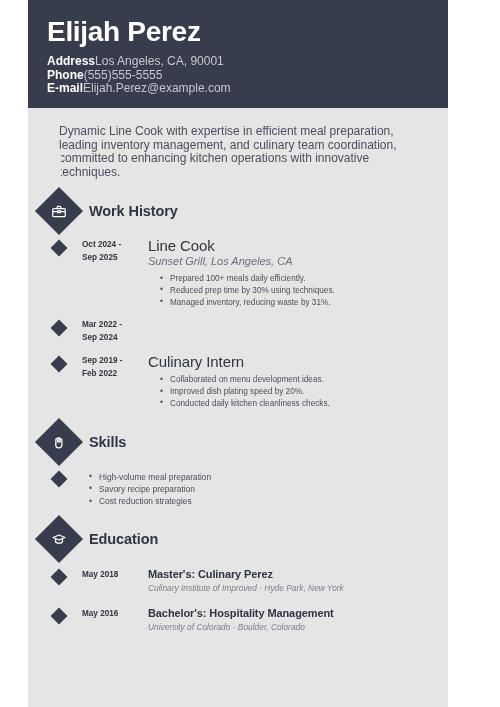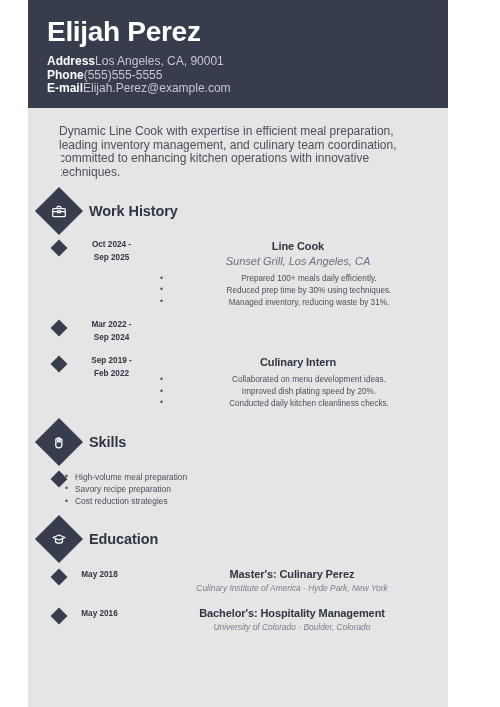--- a/index.html
+++ b/index.html
@@ -84,42 +84,41 @@
     margin-left: 13px;
     letter-spacing: -0.1px;
   }
 
   
   .entry {
     display: flex;
     position: relative;
     padding-left: 24px;
     margin-top: 11px;
-    text-align: center;
   }
   .entry-dot {
     position: absolute;
     left: 25px; top: 3px;
     width: 12px; height: 12px;
     background: #373d4d;
     transform: rotate(45deg);
   }
   .entry-date {
     width: 59px;
     flex: 0 0 59px;
     margin-left: 30px;
     font-size: 8.2px;
     font-weight: bold;
     line-height: 12.5px;
     color: #2f3542;
   }
   .entry-body { flex: 1 1 auto; padding-left: 7px; }
   .entry-title {
-    font-size: 11px;
-    font-weight: bold;
+    font-size: 15px;
+    font-weight: normal;
     color: #2f3542;
     line-height: 14px;
     letter-spacing: -0.1px;
   }
   .entry-sub {
     font-size: 11px;
     font-style: italic;
     color: #6b7080;
     line-height: 14px;
     margin-top: 1px;
@@ -138,21 +137,21 @@
   }
   ul.bullets li::before {
     content: "•";
     position: absolute;
     left: 0; top: -0.5px;
     color: #4a4f5c;
     font-size: 8.5px;
   }
 
   
-  .skills-wrap { position: relative; margin-top: 12px; }
+  .skills-wrap { position: relative; padding-left: 24px; margin-top: 12px; }
   .skills-dot {
     position: absolute;
     left: 25px; top: 2px;
     width: 12px; height: 12px;
     background: #373d4d;
     transform: rotate(45deg);
   }
   ul.skill-list {
     margin: 0 0 0 37px;
     padding: 0;
@@ -167,21 +166,21 @@
   }
   ul.skill-list li::before {
     content: "•";
     position: absolute;
     left: 0; top: -0.5px;
     color: #4a4f5c;
     font-size: 8.5px;
   }
 
   
-  .edu-entry { margin-top: 12px; padding-left: 12px; }
+  .edu-entry { margin-top: 12px; }
   .edu-entry .entry-date { line-height: 13px; }
   .edu-title {
     font-size: 11px;
     font-weight: bold;
     color: #2f3542;
     line-height: 13.5px;
     letter-spacing: -0.1px;
   }
   .edu-sub {
     font-size: 8.4px;
@@ -302,21 +301,21 @@
           </svg>
         </div>
         <div class="section-title">Education</div>
       </div>
 
       <div class="entry edu-entry">
         <div class="entry-dot"></div>
         <div class="entry-date">May 2018</div>
         <div class="entry-body">
           <div class="edu-title">Master's: Culinary Perez</div>
-          <div class="edu-sub">Culinary Institute of America - Hyde Park, New York</div>
+          <div class="edu-sub">Culinary Institute of Improved - Hyde Park, New York</div>
         </div>
       </div>
 
       <div class="entry edu-entry">
         <div class="entry-dot"></div>
         <div class="entry-date">May 2016</div>
         <div class="entry-body">
           <div class="edu-title">Bachelor's: Hospitality Management</div>
           <div class="edu-sub">University of Colorado - Boulder, Colorado</div>
         </div>

